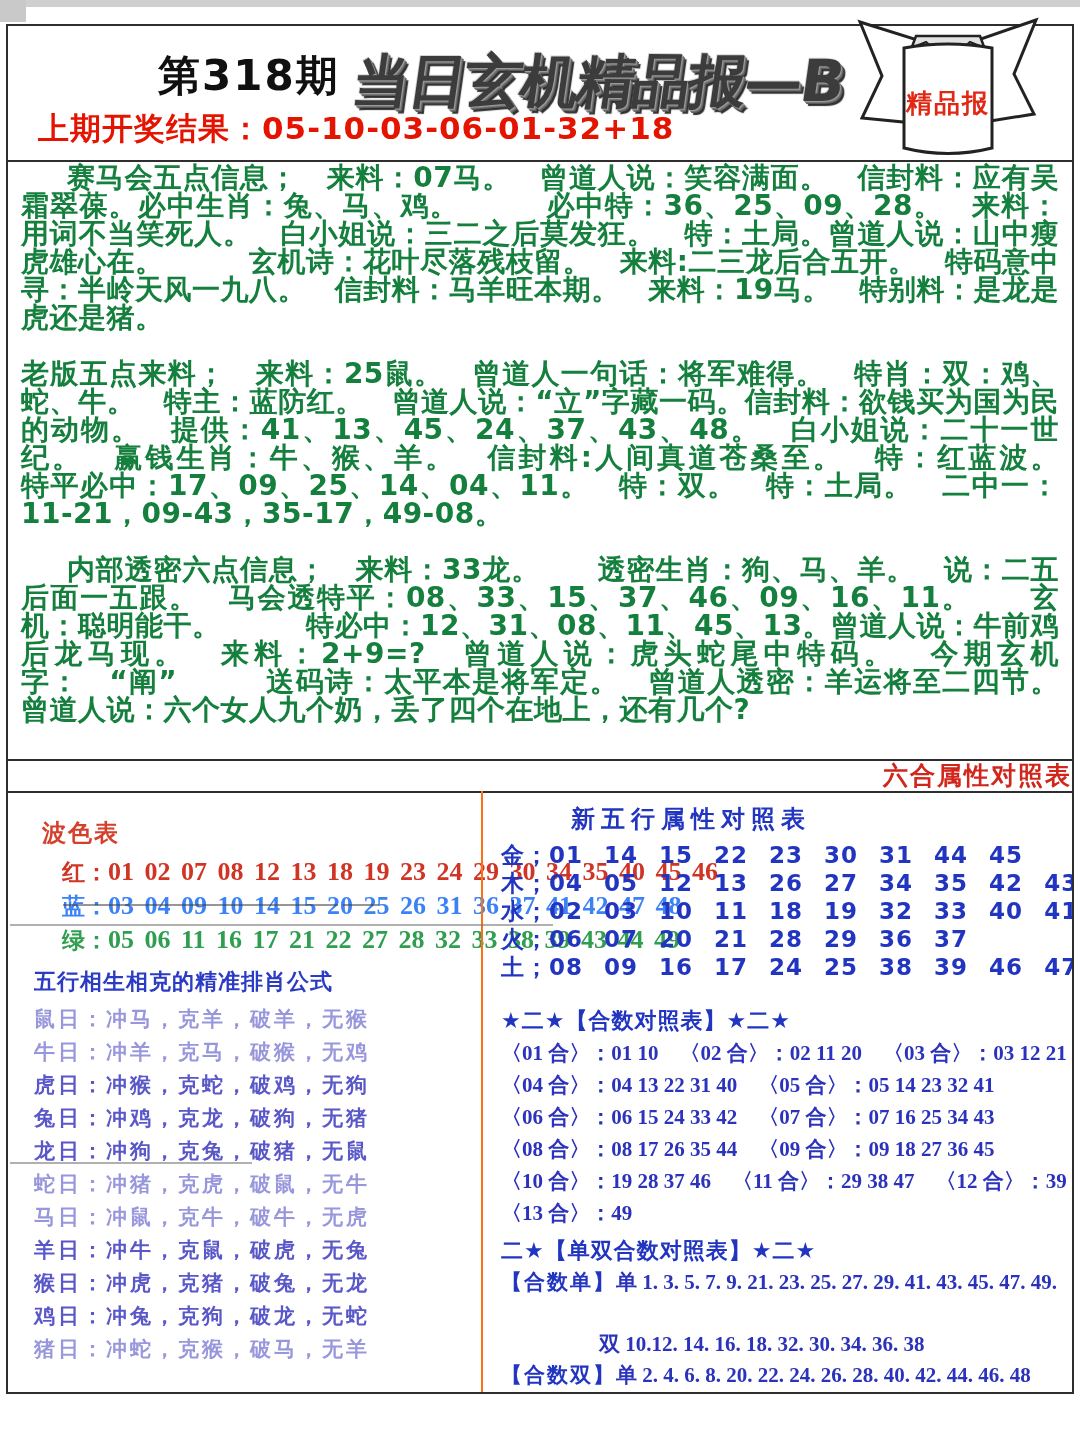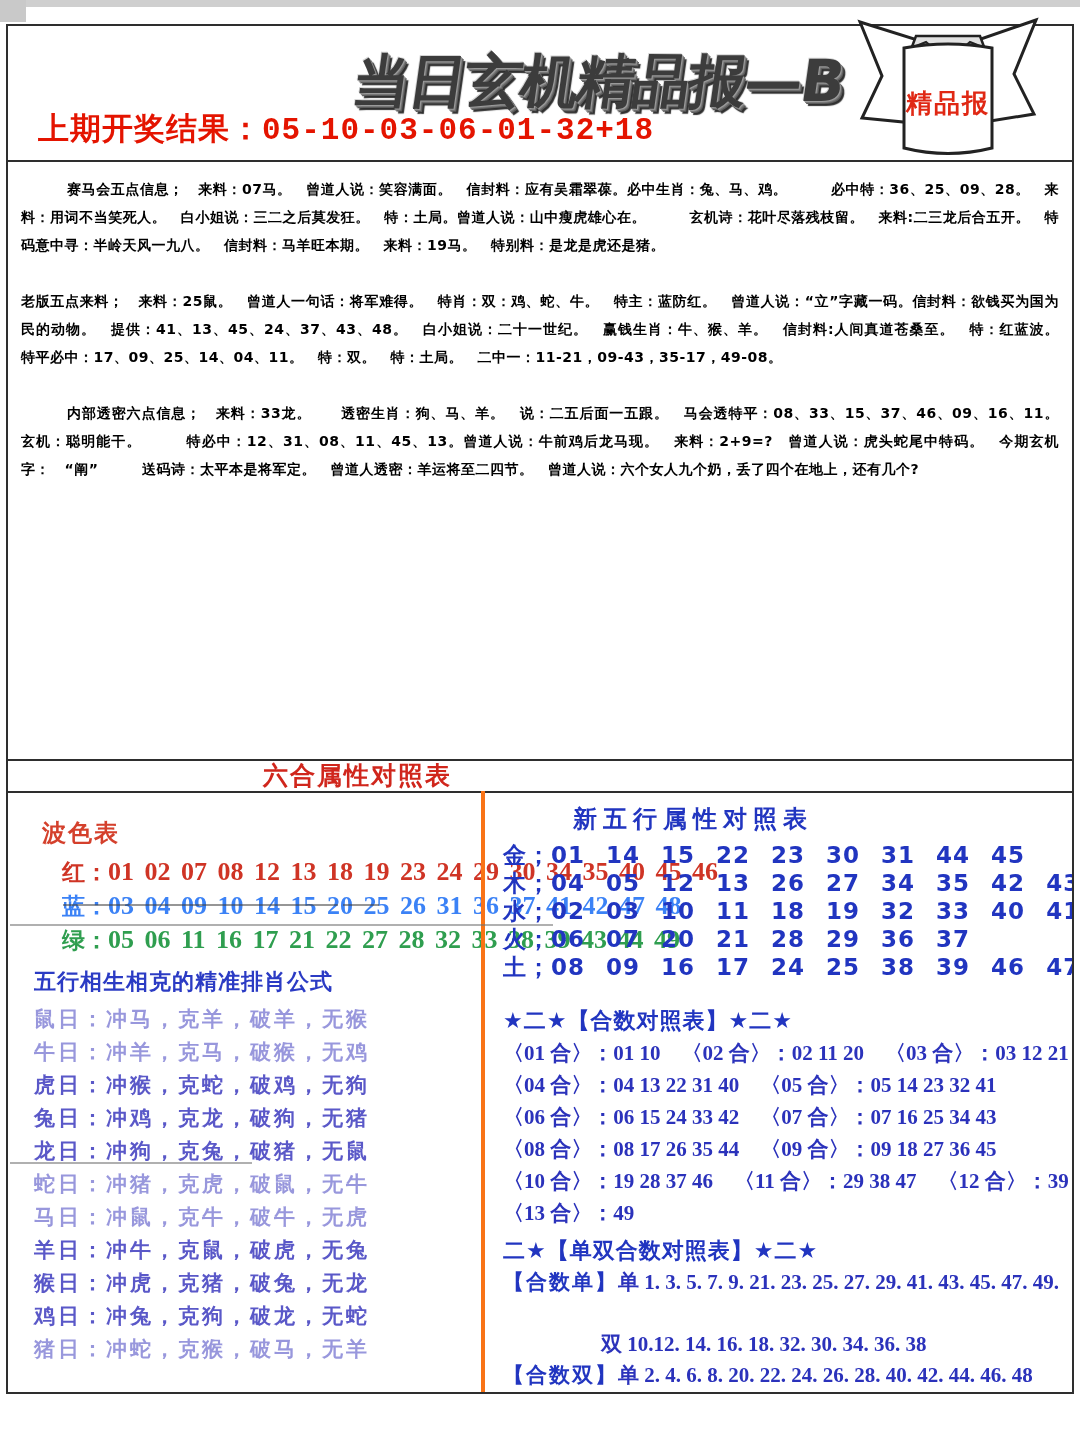--- a/index.html
+++ b/index.html
@@ -10,40 +10,40 @@
 
   
   .frame{position:absolute;left:6px;top:24px;width:1064px;height:1366px;border:2px solid #2e2e2e;background:#fff;}
 
   
   .issue{position:absolute;left:150px;top:22px;font-size:42px;font-weight:bold;color:#101010;letter-spacing:2px;}
   .title3d{position:absolute;left:320px;top:-4px;width:540px;height:118px;line-height:118px;text-align:center;
            font-size:58px;font-weight:900;letter-spacing:-2px;color:#3c3c3c;transform:skewX(-8deg);
            text-shadow:1px 1px 0 #9a9a9a,2px 2px 0 #787878,3px 3px 0 #5a5a5a,5px 5px 1px #2f2f2f,-1px -1px 0 #d5d5d5;
            white-space:nowrap;}
-  .result{position:absolute;left:30px;top:82px;font-size:31px;font-weight:bold;color:#e41400;letter-spacing:1px;white-space:nowrap;font-family:Liberation Mono, monospace;}
+  .result{position:absolute;left:30px;top:82px;font-size:31px;font-weight:bold;color:#e41400;letter-spacing:1px;white-space:nowrap;}
   .hr1{position:absolute;top:134px;left:0;right:0;height:2px;background:#2e2e2e;}
 
   
   .ribbon{position:absolute;left:846px;top:2px;width:204px;height:158px;}
 
   
   .tips{position:absolute;top:138px;left:13px;right:13px;}
-  .tip{margin:11px 0 28px 0;font-size:14px;line-height:28px;font-weight:bold;color:#000000;text-align:justify;letter-spacing:.5px;}
+  .tip{margin:0 0 28px 0;font-size:28px;line-height:28px;font-weight:bold;color:#15803d;text-align:justify;letter-spacing:.5px;}
   .tip.indent{text-indent:46px;}
 
   
   .band{position:absolute;top:733px;left:0;right:0;height:30px;border-top:2px solid #2e2e2e;border-bottom:2px solid #2e2e2e;}
-  .band-title{width:100%;padding-left:255px;box-sizing:border-box;text-align:left;
+  .band-title{width:100%;padding-left:255px;box-sizing:border-box;text-align:right;
               font-size:25px;font-weight:bold;color:#d0261c;line-height:30px;letter-spacing:2px;border-radius:8px;}
 
   
   .columns{position:absolute;top:765px;left:0;right:0;bottom:0;display:flex;}
   .col-left{width:473px;box-sizing:border-box;padding:24px 6px 0 26px;position:relative;}
-  .col-right{flex:1;box-sizing:border-box;border-left:4px solid #f97316;padding:8px 6px 0 18px;position:relative;overflow:hidden;}
+  .col-right{flex:1;box-sizing:border-box;border-left:2px solid #f97316;padding:8px 6px 0 18px;position:relative;overflow:hidden;}
 
   
   .bose-title{font-size:24px;font-weight:bold;color:#d4402c;margin:2px 0 6px 8px;letter-spacing:2px;}
   .bose-row{font-family:"Liberation Serif","DejaVu Serif",serif;font-size:26px;font-weight:bold;line-height:34px;
             word-spacing:4px;white-space:nowrap;margin-left:28px;}
   .bose-label{font-family:"DejaVu Sans","Liberation Sans",sans-serif;font-size:23px;}
   .wx-formula{color:#2b3bc4;font-size:22px;font-weight:bold;margin:10px 0 6px 0;letter-spacing:1px;}
   .zodiac .zrow{color:#5a58c8;font-size:21px;line-height:33px;font-weight:bold;letter-spacing:3px;white-space:nowrap;}
   .zodiac .zrow:nth-child(1),.zodiac .zrow:nth-child(2),.zodiac .zrow:nth-child(6),
   .zodiac .zrow:nth-child(7),.zodiac .zrow:nth-child(11){opacity:.62;}
@@ -63,20 +63,21 @@
 </style>
 </head>
 <body>
 
 <div id="page">
   <div class="topstrip"></div>
   <div class="corner-smudge"></div>
 
   <div class="frame">
 
+    <div class="issue">第318期</div>
     <div class="title3d">当日玄机精品报—B</div>
     <div class="result">上期开奖结果：05-10-03-06-01-32+18</div>
     <div class="hr1"></div>
 
     <div class="tips">
         <p class="tip indent">赛马会五点信息；　来料：07马。　曾道人说：笑容满面。　信封料：应有吴霜翠葆。必中生肖：兔、马、鸡。　　　必中特：36、25、09、28。　来料：用词不当笑死人。　白小姐说：三二之后莫发狂。　特：土局。曾道人说：山中瘦虎雄心在。　　　玄机诗：花叶尽落残枝留。　来料:二三龙后合五开。　特码意中寻：半岭天风一九八。　信封料：马羊旺本期。　来料：19马。　特别料：是龙是虎还是猪。</p>
         <p class="tip">老版五点来料；　来料：25鼠。　曾道人一句话：将军难得。　特肖：双：鸡、蛇、牛。　特主：蓝防红。　曾道人说：“立”字藏一码。信封料：欲钱买为国为民的动物。　提供：41、13、45、24、37、43、48。　白小姐说：二十一世纪。　赢钱生肖：牛、猴、羊。　信封料:人间真道苍桑至。　特：红蓝波。　　　特平必中：17、09、25、14、04、11。　特：双。　特：土局。　二中一：11-21，09-43，35-17，49-08。</p>
         <p class="tip indent">内部透密六点信息；　来料：33龙。　　透密生肖：狗、马、羊。　说：二五后面一五跟。　马会透特平：08、33、15、37、46、09、16、11。　　玄机：聪明能干。　　　特必中：12、31、08、11、45、13。曾道人说：牛前鸡后龙马现。　来料：2+9=?　曾道人说：虎头蛇尾中特码。　今期玄机字：　“阐”　　　送码诗：太平本是将军定。　曾道人透密：羊运将至二四节。　曾道人说：六个女人九个奶，丢了四个在地上，还有几个?</p>
       </div>
 

